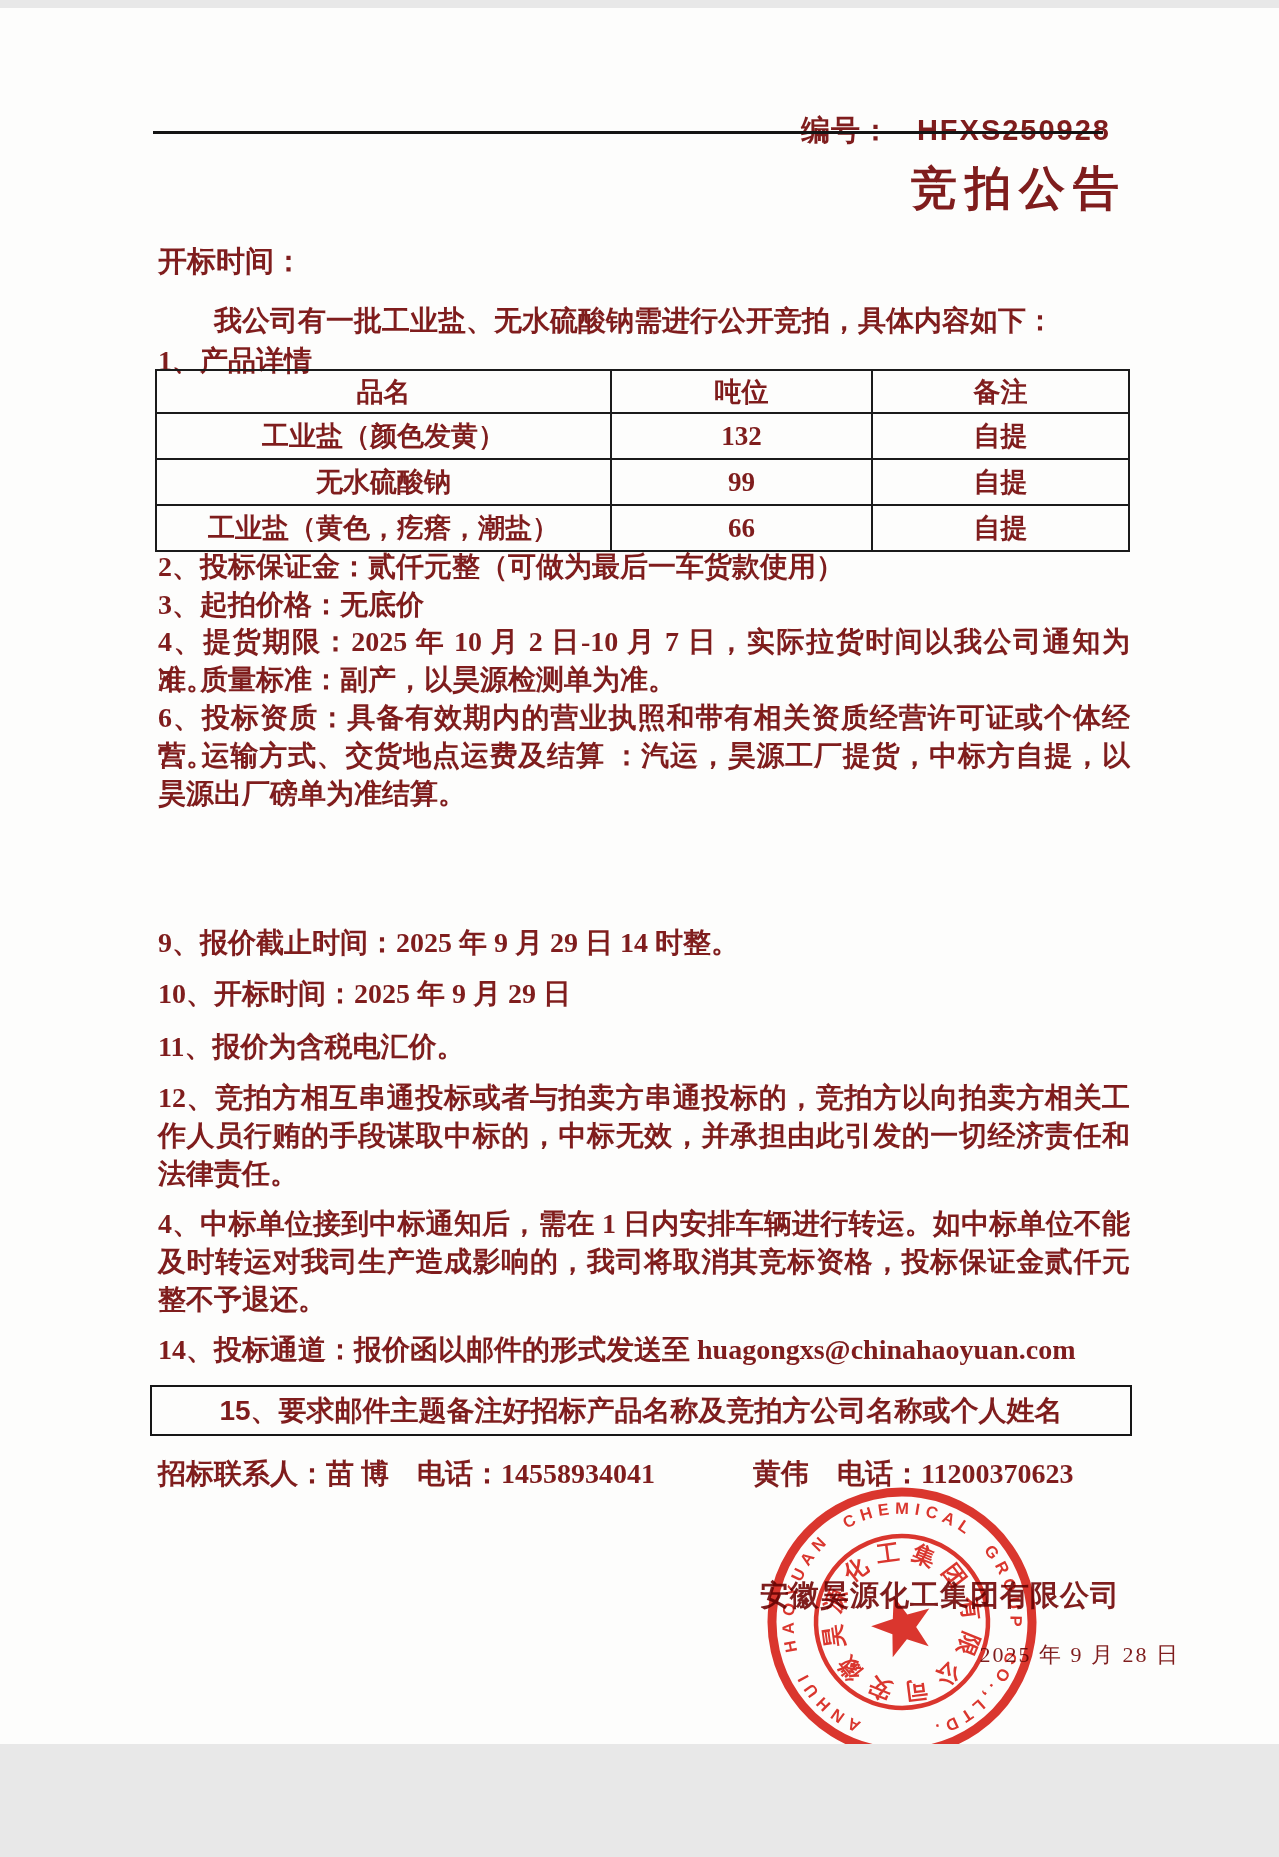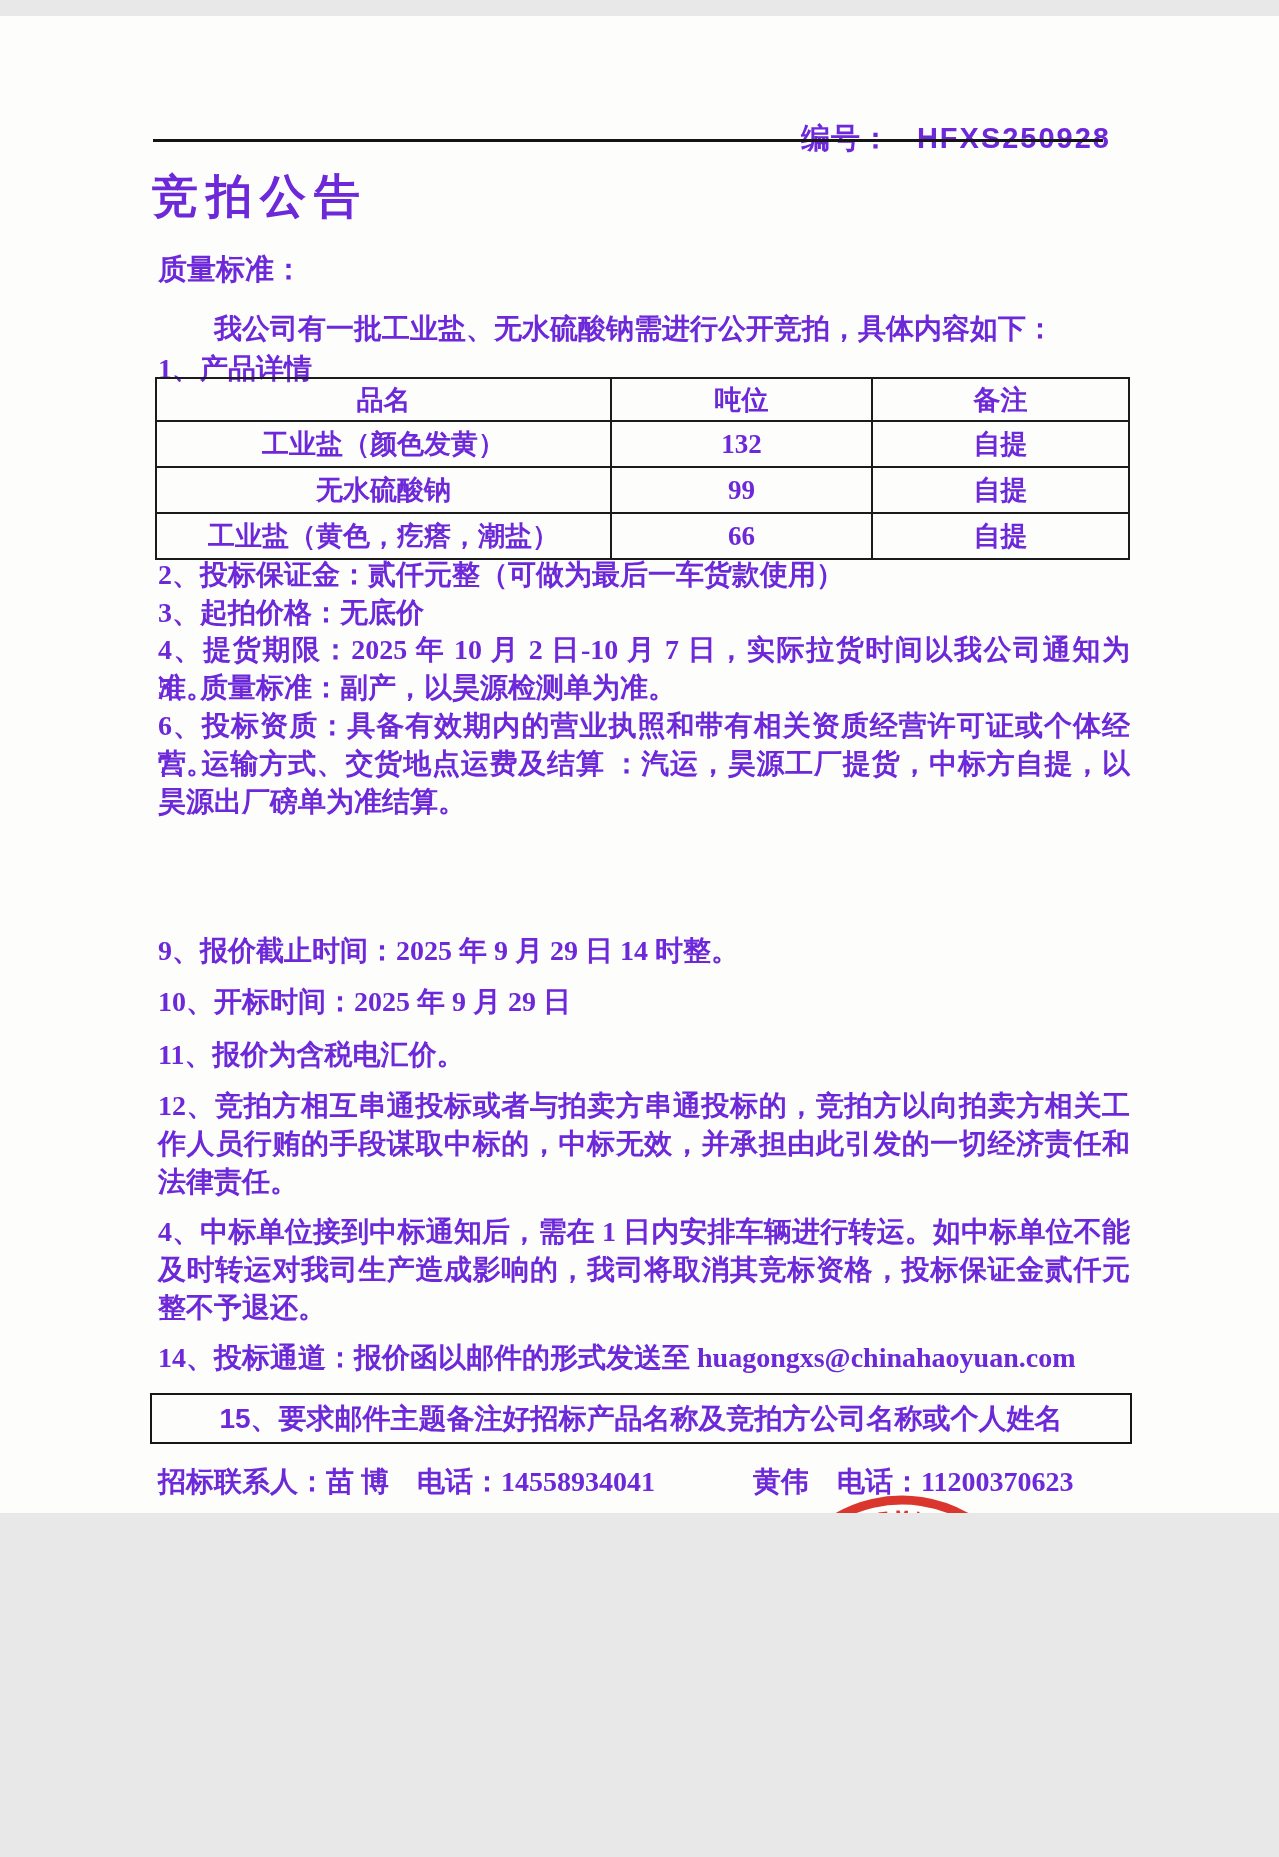--- a/index.html
+++ b/index.html
@@ -1,37 +1,37 @@
 <!DOCTYPE html>
 <html><head>
 <meta charset="utf-8">
 <style>
   html,body{margin:0;padding:0;background:#e8e8e8;}
   .page{
     position:relative;
-    width:1279px;height:1497px;
-    margin:16px auto;
+    width:1279px;height:1736px;
+    margin:8px auto;
     background:#fdfdfc;
     font-family:"Liberation Serif","DejaVu Serif",serif;
-    color:#6d28d9;
+    color:#7f1d1d;
     overflow:hidden;
   }
   .abs{position:absolute;}
   
   .docno{
     top:70px;right:168px;
     font-family:"Liberation Sans","DejaVu Sans",sans-serif;
     font-weight:bold;font-size:29px;letter-spacing:1px;
     white-space:pre;
   }
   .docno .code{margin-left:26px;letter-spacing:2px;}
   .rule{top:123px;left:153px;width:950px;height:3px;background:#141414;}
   .title{
     top:150px;left:152px;width:975px;
-    text-align:left;
+    text-align:right;
     font-family:"Liberation Sans","DejaVu Sans",sans-serif;
     font-weight:bold;font-size:46px;letter-spacing:8px;
     margin:0;
   }
   .salutation{top:234px;left:158px;font-size:29px;font-weight:600;margin:0;}
   .intro{top:294px;left:158px;width:975px;font-size:28px;font-weight:600;margin:0;text-indent:2em;}
   .item1{top:334px;left:158px;font-size:28px;font-weight:600;margin:0;}
 
   
   table.products{
@@ -86,21 +86,21 @@
 
 <div class="page">
 
   <div class="abs docno">
     <span>编号：</span><span class="code">HFXS250928</span>
   </div>
   <div class="abs rule"></div>
 
   <h1 class="abs title">竞拍公告</h1>
 
-  <p class="abs salutation">质量标准：</p>
+  <p class="abs salutation">开标时间：</p>
   <p class="abs intro">我公司有一批工业盐、无水硫酸钠需进行公开竞拍，具体内容如下：</p>
   <p class="abs item1">1、产品详情</p>
 
   <table class="abs products">
     <colgroup>
         <col class="c1">
         <col class="c2">
         <col class="c3">
       </colgroup>
     <thead>

